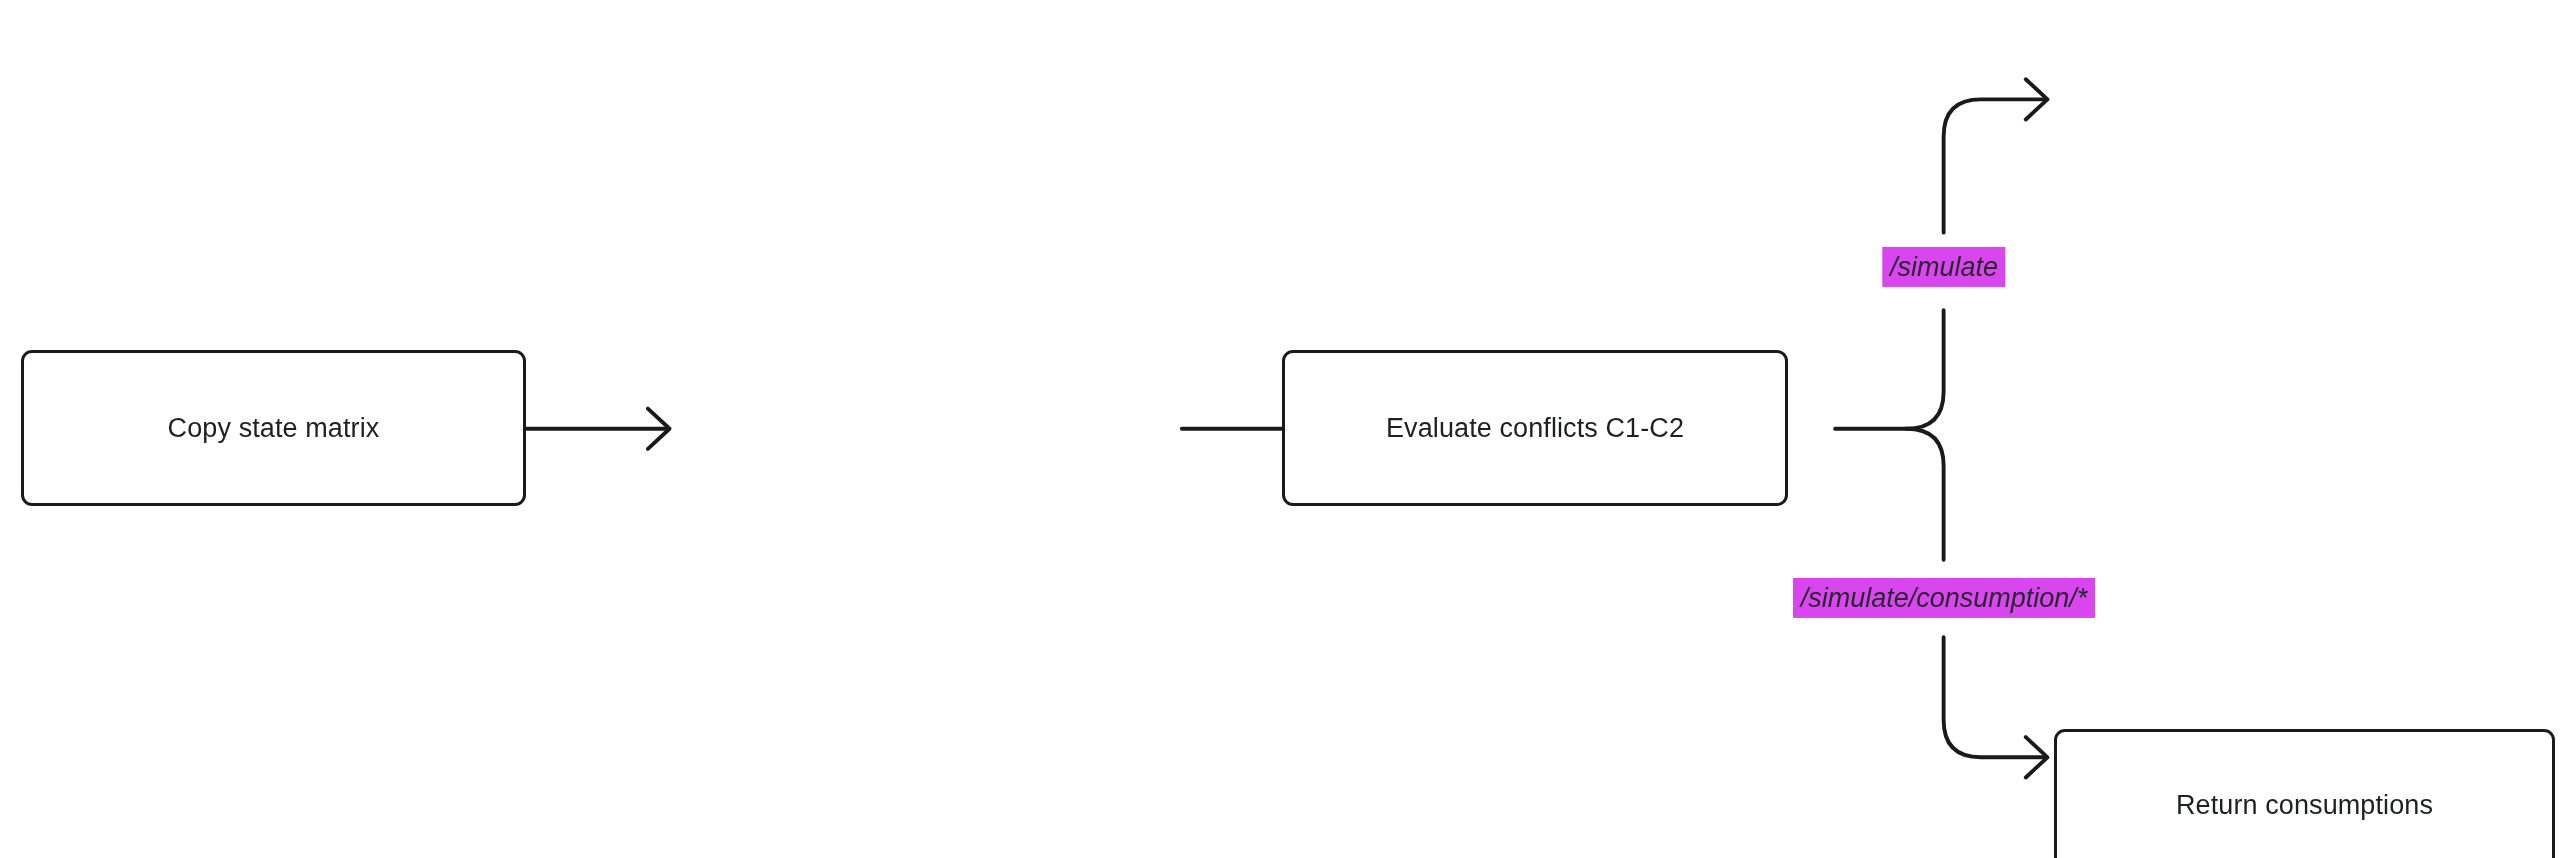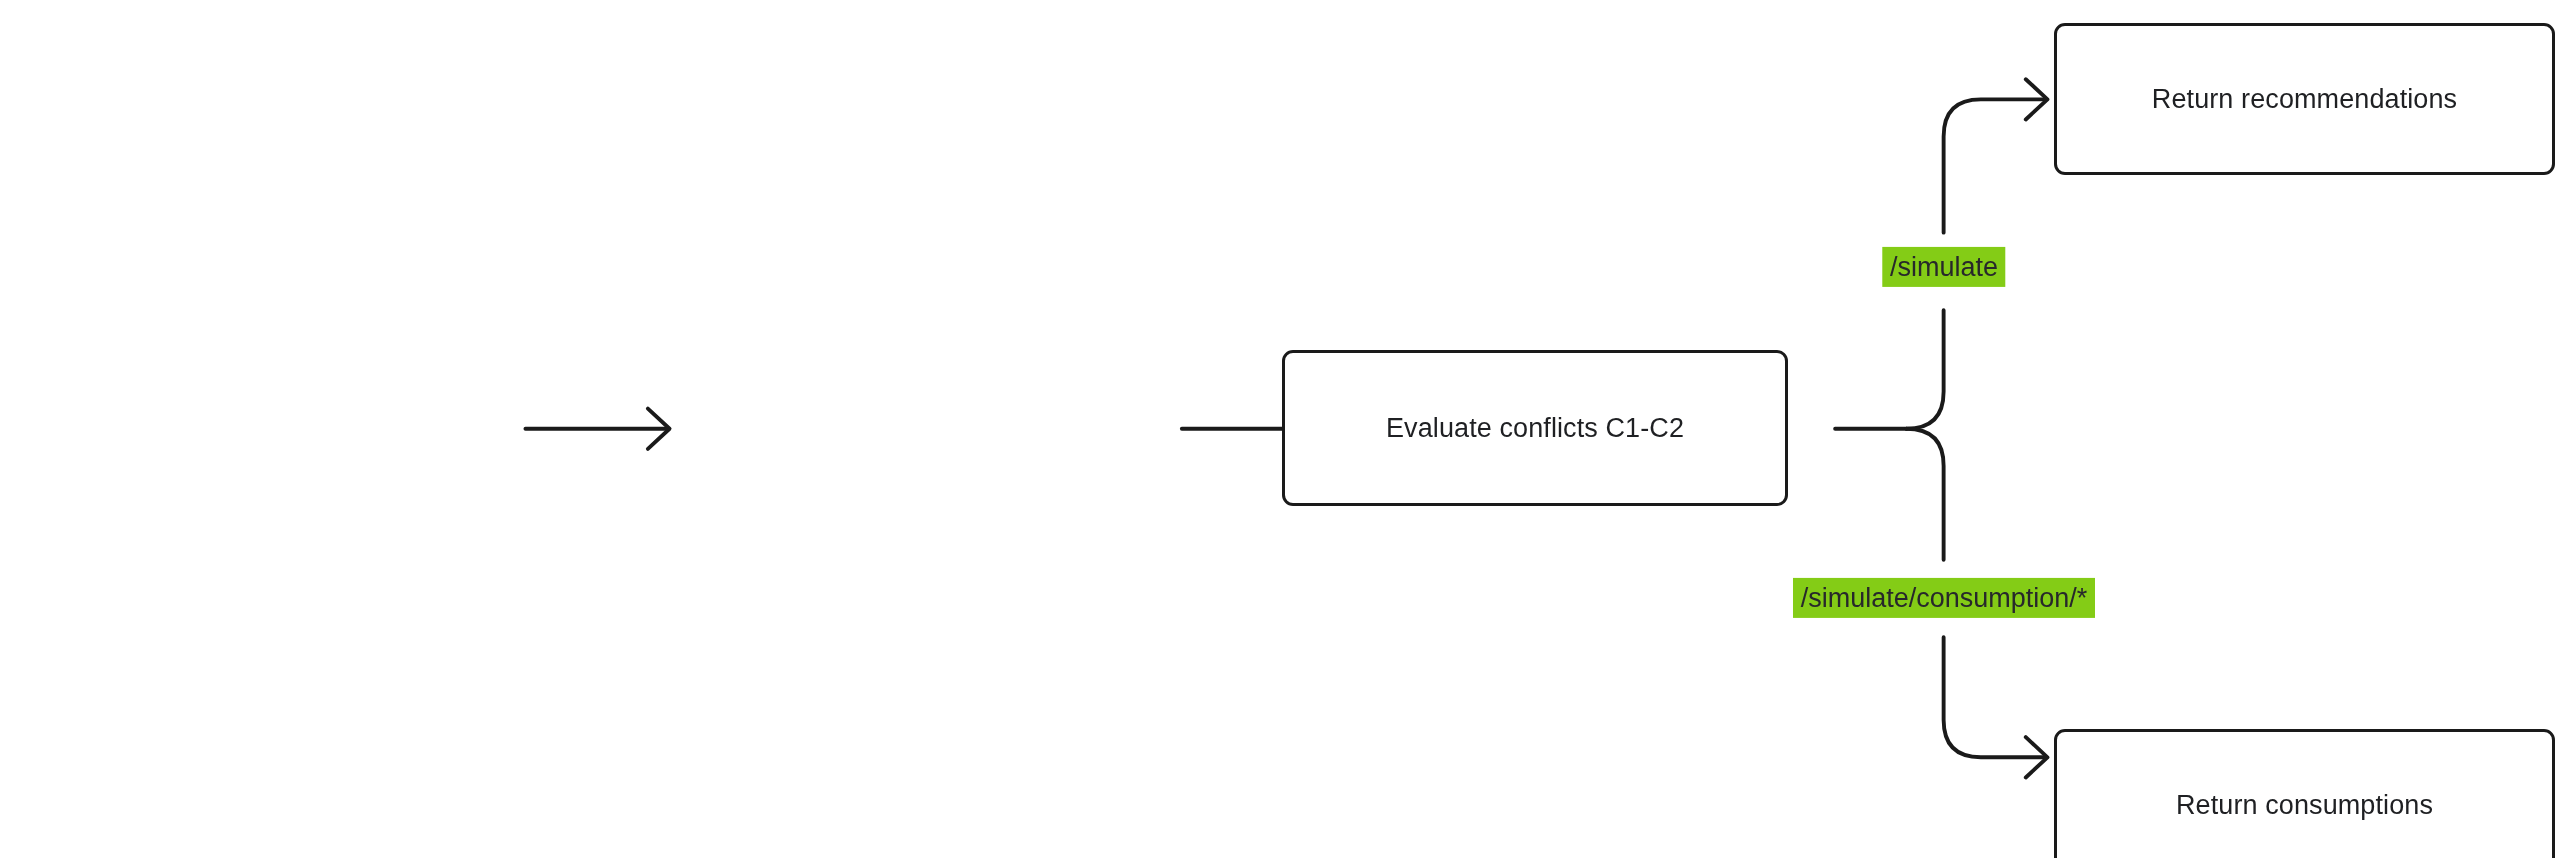--- a/index.html
+++ b/index.html
@@ -37,27 +37,28 @@
     line-height: 1.42;
     letter-spacing: 0.1px;
     padding: 0 20px;
   }
   .node-label {
     display: block;
     white-space: pre-line;
   }
   .edge-label {
     position: absolute;
-    background: #84cc16;
+    background: #d946ef;
     color: #27282b;
     font-size: 27px;
     line-height: 1.2;
     white-space: nowrap;
     padding: 3.9px 7.7px;
     transform: translate(-50%, -50%);
+    font-style: italic;
   }
   #node-copy-state   { left: 21px;   top: 350px; width: 505px; height: 156px; }
   #node-update-state { left: 676px;  top: 350px; width: 506px; height: 156px; }
   #node-evaluate     { left: 1282px; top: 350px; width: 506px; height: 156px; }
   #node-return-recs  { left: 2054px; top: 23px;  width: 501px; height: 152px; }
   #node-return-cons  { left: 2054px; top: 681px; width: 501px; height: 152px; margin-top: 48px; }
   #label-simulate        { left: 1944px; top: 267px; }
   #label-simulate-consum { left: 1944px; top: 598px; }
 </style>
 </head>
@@ -79,29 +80,29 @@
       <path d="M 2460 553 Q 2508 553 2508 505 L 2508 400"></path>
       <path d="M 2508 300 L 2508 176 Q 2508 128 2556 128 L 2639 128"></path>
       <polyline points="2614,102 2642,128 2614,154"></polyline>
 
       <path d="M 2460 553 Q 2508 553 2508 601 L 2508 722"></path>
       <path d="M 2508 822 L 2508 929 Q 2508 977 2556 977 L 2639 977"></path>
       <polyline points="2614,951 2642,977 2614,1003"></polyline>
     </g>
   </svg>
 
+  <div class="node" id="node-copy-state">
+    <span class="node-label">Copy state matrix</span>
+  </div>
 
 
   <div class="node" id="node-evaluate">
     <span class="node-label">Evaluate conflicts C1-C2</span>
   </div>
 
-  <div class="node" id="node-return-recs">
-    <span class="node-label">Return recommendations</span>
-  </div>
 
   <div class="node" id="node-return-cons">
     <span class="node-label">Return consumptions</span>
   </div>
 
   <div class="edge-label" id="label-simulate">/simulate</div>
 
   <div class="edge-label" id="label-simulate-consum">/simulate/consumption/*</div>
 
 </div>

